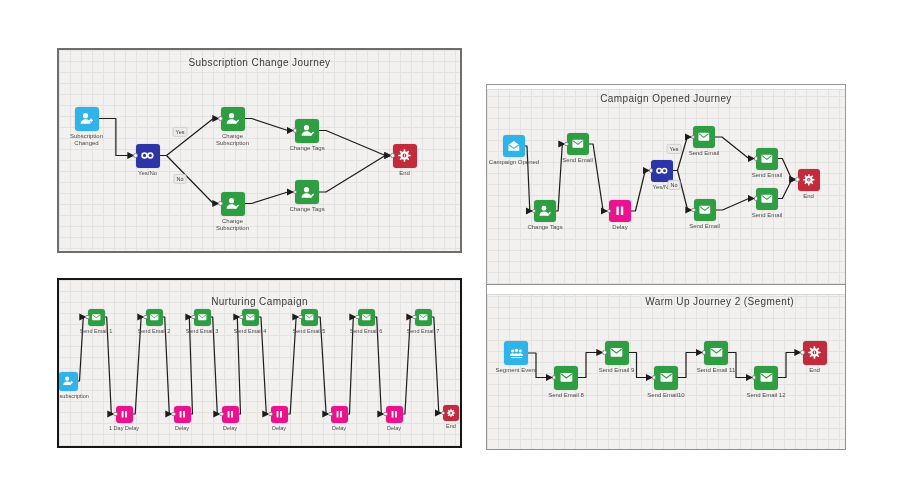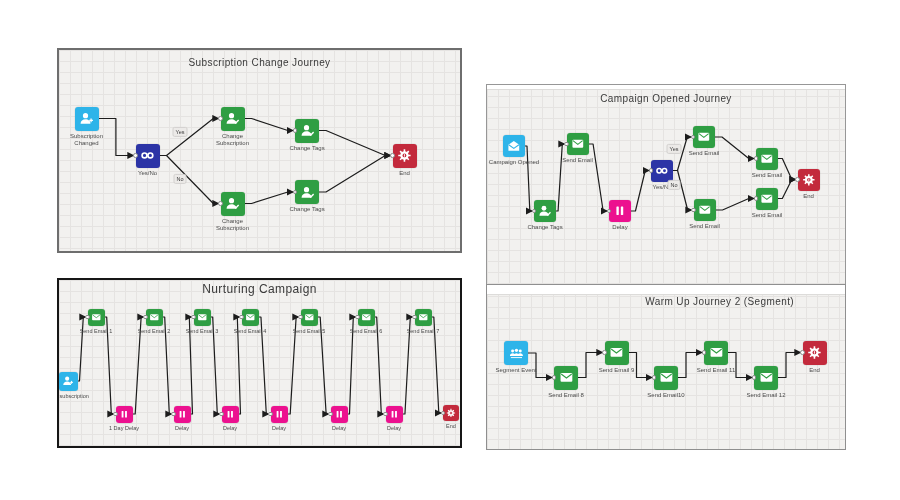--- a/index.html
+++ b/index.html
@@ -14,21 +14,21 @@
   .p3{left:57px;top:278px;width:401px;height:166px;border:2px solid #161616;}
   .p4{left:486px;top:284px;width:358px;height:164px;border:1px solid #8f8f8f;}
   .p2::before,.p4::before{content:"";position:absolute;left:0;right:0;top:0;background:#ffffff;
          border-bottom:1px solid #dddcda;}
   .p2::before{height:4px;}
   .p4::before{height:9px;}
   .panel-title{position:absolute;left:50%;transform:translateX(-50%);white-space:nowrap;
          color:#3a3a3a;font-size:10px;letter-spacing:.4px;font-weight:400;z-index:5;}
   .p1 .panel-title{top:7px;}
   .p2 .panel-title{top:8px;}
-  .p3 .panel-title{top:2px;font-size:12px;}
+  .p3 .panel-title{top:16px;font-size:10px;}
   .p4 .panel-title{top:11px;left:65%;}
   .flow{position:absolute;left:0;top:0;right:0;bottom:0;}
   .flow svg.edges{position:absolute;left:0;top:0;z-index:1;}
   .node{position:absolute;border-radius:3px;z-index:3;display:flex;align-items:center;justify-content:center;
         box-shadow:0 0 0 .5px rgba(0,0,0,.08);}
   .node .icon{display:block;width:62%;height:62%;}
   .node .icon svg{width:100%;height:100%;display:block;}
   .port{position:absolute;left:-2.4px;top:50%;margin-top:-2.4px;width:4.8px;height:4.8px;border-radius:50%;
         background:#ffffff;border:.6px solid #8a8a8a;box-sizing:border-box;}
   .node-label{position:absolute;width:52px;text-align:center;font-size:6px;line-height:1.2;color:#4a4a4a;z-index:4;}

